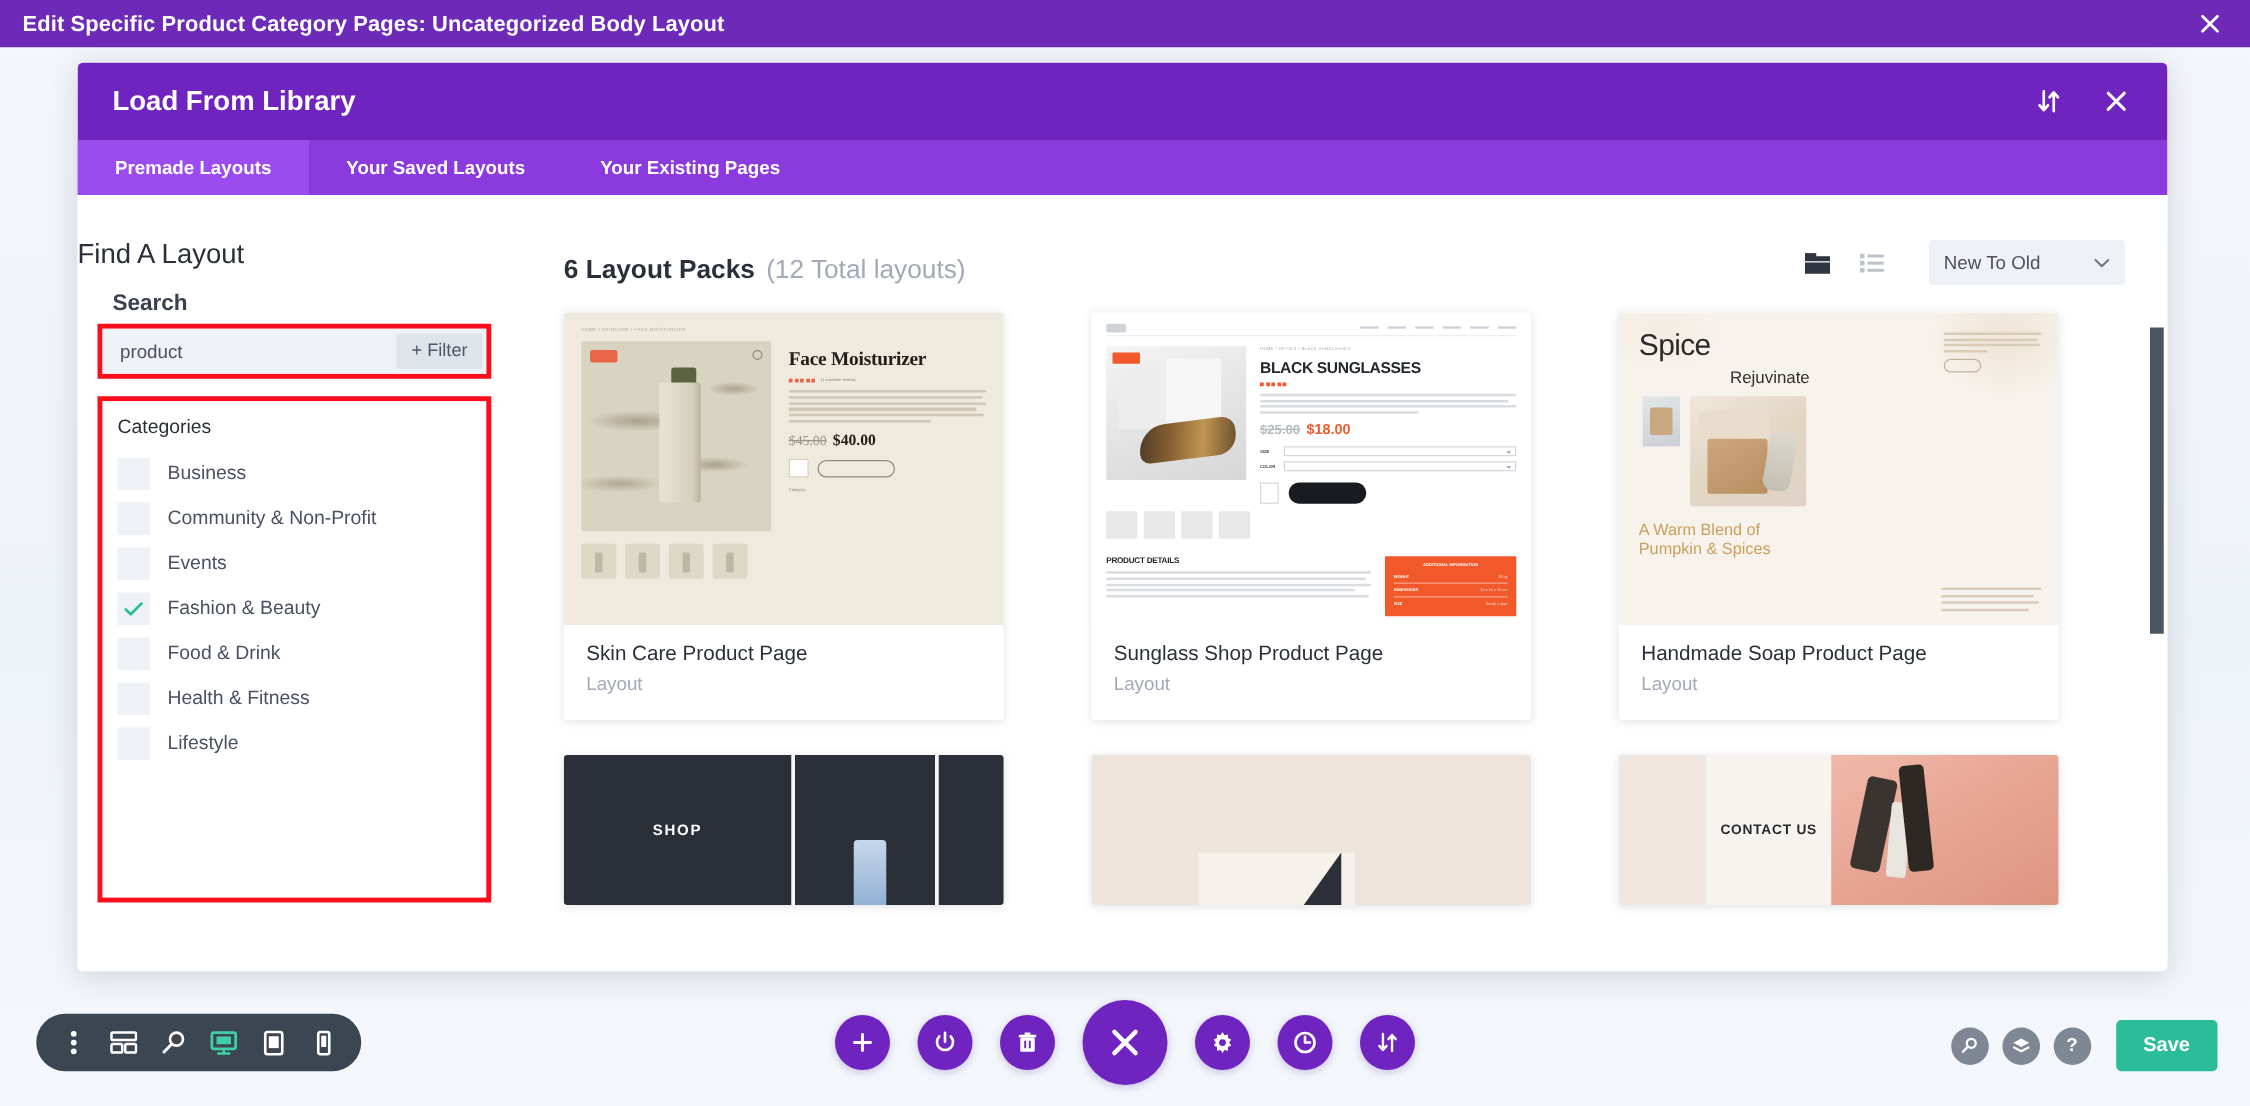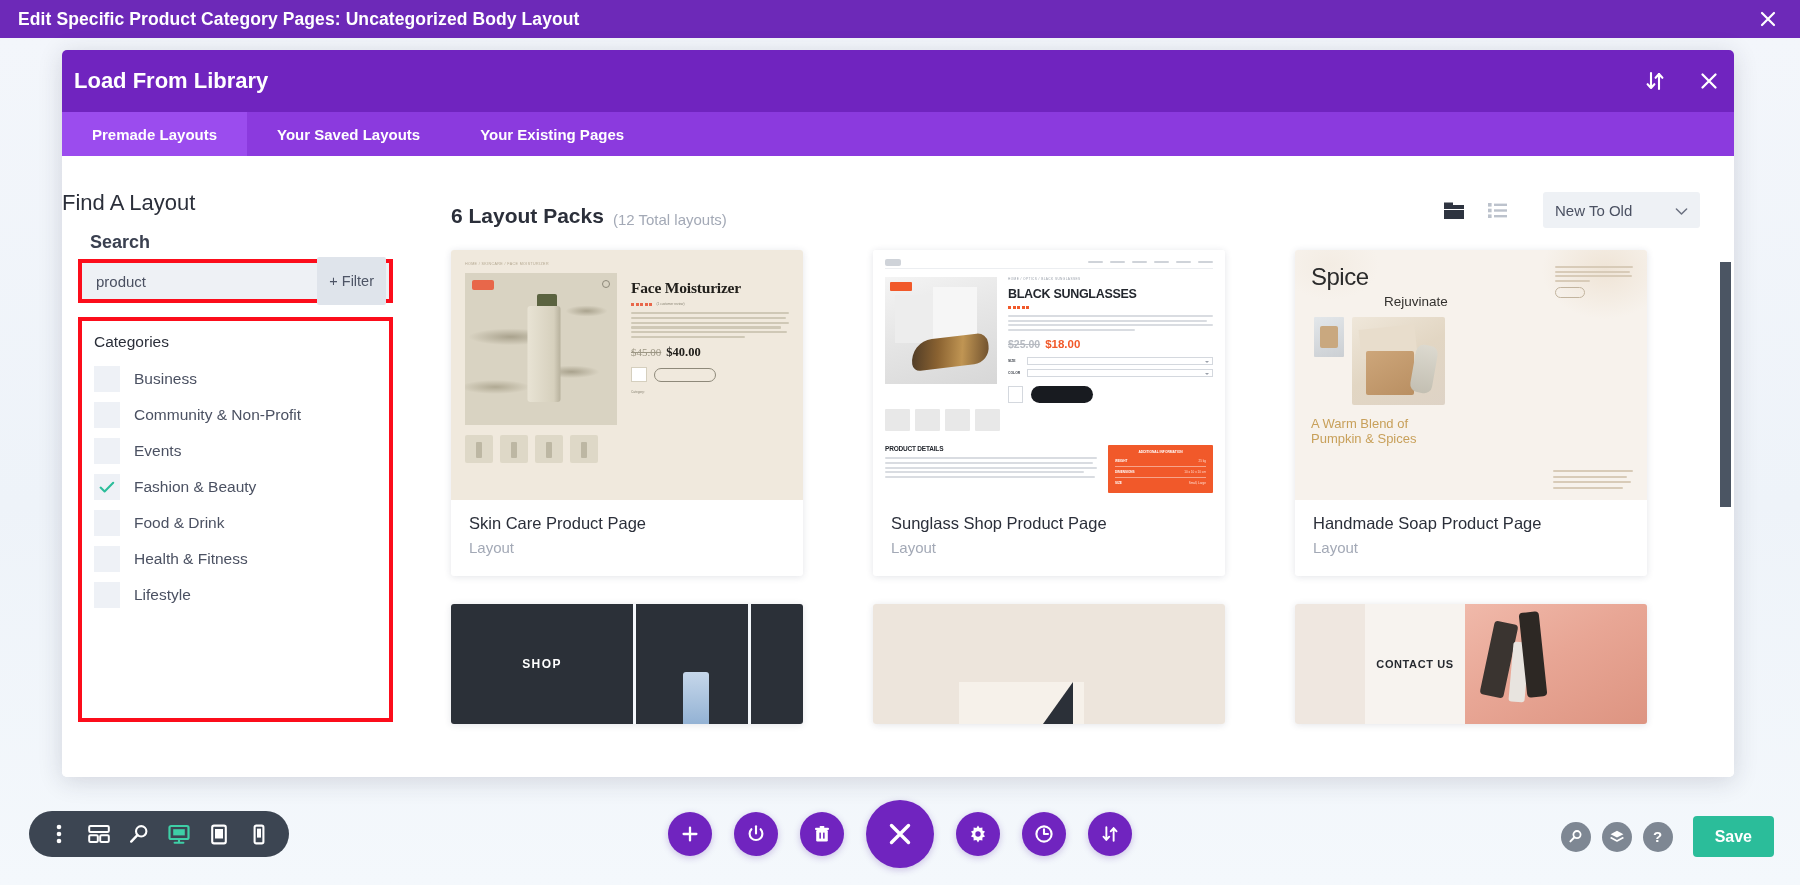--- a/index.html
+++ b/index.html
@@ -44,21 +44,21 @@
     left: 62px; top: 50px;
     width: 1672px; height: 727px;
     background: #fff;
     border-radius: 5px;
     box-shadow: 0 4px 24px rgba(35,40,60,.16);
     overflow: hidden;
   }
   .modal-header {
     height: 62px; background: #7024bf;
     display: flex; align-items: center;
-    padding: 0 12px;
+    padding: 0 28px;
   }
   .modal-title {
     color: #fff; font-size: 22px; font-weight: 700;
   }
   .modal-header-actions {
     margin-left: auto; display: flex; align-items: center; gap: 28px;
   }
   .hdr-icon-btn {
     width: 26px; height: 26px; display:flex; align-items:center; justify-content:center;
     cursor: pointer;
@@ -113,21 +113,21 @@
     background: #eef1f5;
     height: 36px;
   }
   .search-value {
     flex: 1; font-size: 15px; color: #4a5061;
     padding-left: 14px;
   }
   .filter-btn {
     background: #dfe4eb; color: #4e5566;
     font-size: 14.5px;
-    height: 48px; display: flex; align-items: center;
+    height: 28px; display: flex; align-items: center;
     padding: 0 12px; margin-right: 3px;
     cursor: pointer; border-radius: 2px;
   }
 
   .cats-wrap {
     margin: 14px 24px 0 16px;
     height: 405px;
     overflow: hidden;
   }
   .cats-inner { background:#fff; height:100%; padding: 10px 0 0 0; }
@@ -162,21 +162,21 @@
   }
   .main-head {
     display: flex; align-items: flex-end;
     height: 42px;
     margin-bottom: 22px;
   }
   .packs-count {
     font-size: 21px; font-weight: 700; color: #2b2f3a;
   }
   .packs-total {
-    font-size: 15px; font-weight: 400; color: #a3a9b6;
+    font-size: 21px; font-weight: 400; color: #a3a9b6;
     margin-left: 9px;
   }
   .main-head-right {
     margin-left: auto; display: flex; align-items: center; gap: 18px;
   }
   .view-icon { cursor: pointer; width: 26px; height: 22px; display:flex; align-items:center; justify-content:center;}
   .sort-select {
     width: 157px; height: 36px;
     background: #eef1f5;
     border: none; border-radius: 3px;

